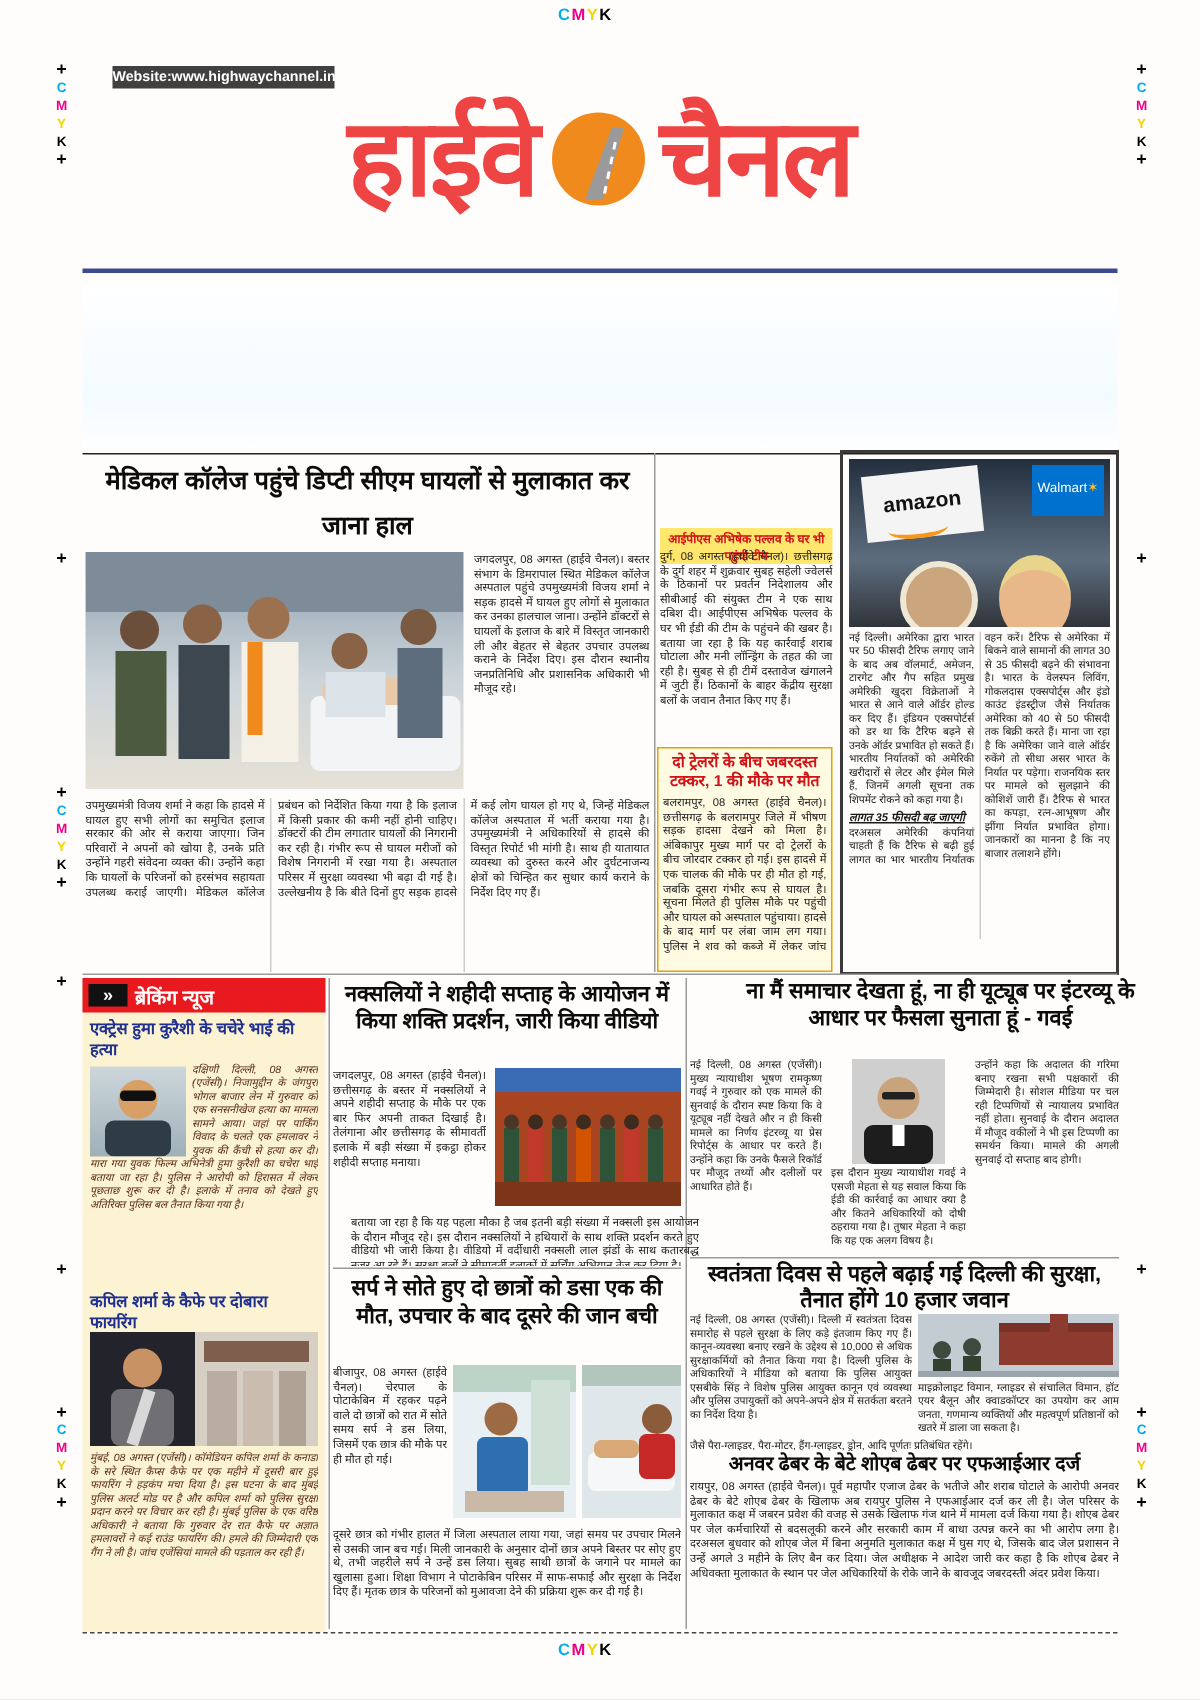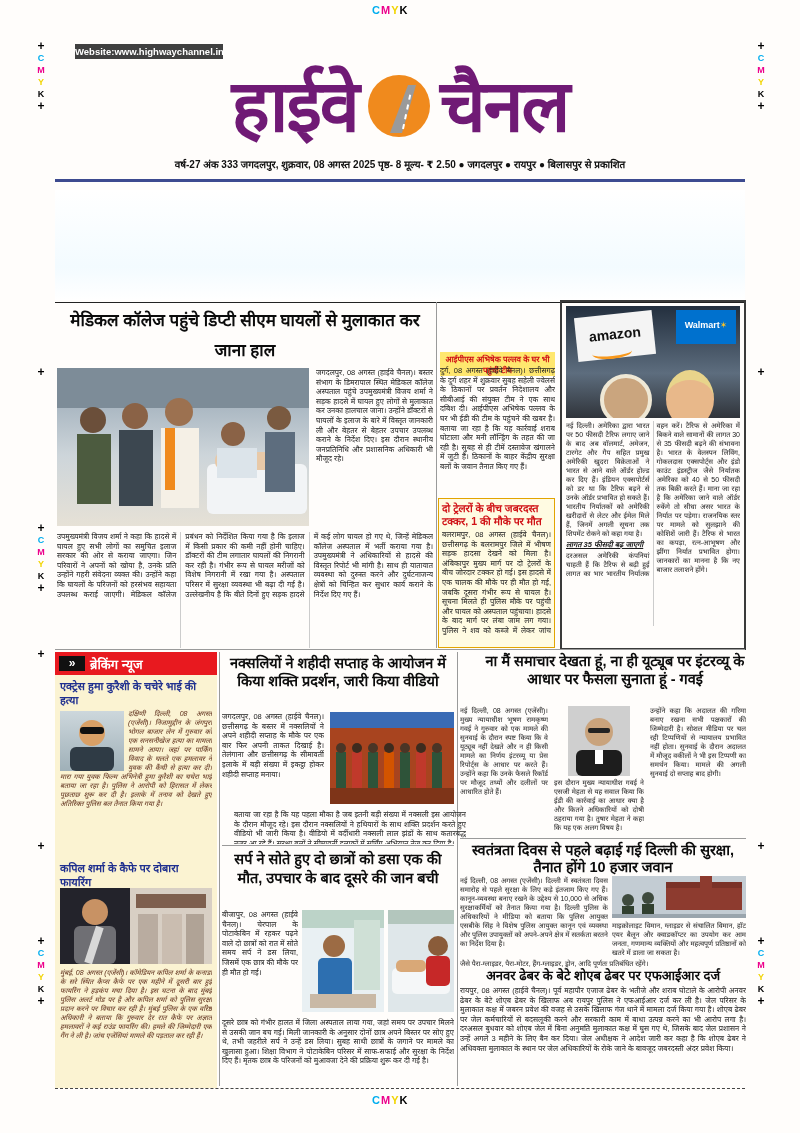--- a/index.html
+++ b/index.html
@@ -10,21 +10,21 @@
   .regv{position:absolute;width:14px;text-align:center;font-weight:bold;font-size:9px;line-height:12px;}
   .regv span{display:block;}
   .rP{color:#000;font-size:12px;}
   .rC{color:#00adee;}.rM{color:#ec018c;}.rY{color:#f2d400;}.rK{color:#000;}
   .cmyk-h{position:absolute;font-weight:bold;font-size:11px;letter-spacing:1px;}
   .cmyk-h b{font-weight:bold;}
   
   .webbox{left:75px;top:44px;width:148px;height:15px;background:#404040;color:#fff;
           font-size:9.5px;font-weight:bold;text-align:center;line-height:15px;}
   .mast{left:150px;top:58px;width:500px;height:96px;display:flex;align-items:center;justify-content:center;gap:10px;}
-  .mastword{font-size:72px;font-weight:bold;color:#701a75;letter-spacing:-2px;line-height:90px;}
+  .mastword{font-size:72px;font-weight:bold;color:#ef4444;letter-spacing:-2px;line-height:90px;}
   .logo-circle{width:62px;height:62px;border-radius:50%;background:#f08a1d;position:relative;overflow:hidden;flex:0 0 auto;}
   .dateline{left:100px;top:157px;width:600px;text-align:center;font-size:10px;color:#111;font-weight:bold;}
   .bluerule{left:55px;top:179px;width:690px;height:0;border-top:3px solid #3d4a8f;}
   
   .ad{left:55px;top:190px;width:690px;height:110px;background:linear-gradient(180deg,#ffffff 0%,#f3fbff 70%,#ffffff 100%);overflow:hidden;}
   .adline{left:55px;top:302px;width:690px;border-top:1.5px solid #222;}
   
   .hl{font-weight:bold;color:#0c0c0c;text-align:center;}
   .bodytxt{font-size:7.5px;line-height:9.6px;text-align:justify;overflow:hidden;color:#222;}
   .vrule{position:absolute;width:0;border-left:1px solid #9a9a9a;}
@@ -32,50 +32,50 @@
   
   .lead-hl{left:57px;top:306px;width:376px;font-size:17px;line-height:30px;}
   .lead-photo{left:57px;top:368px;width:252px;height:158px;background:linear-gradient(180deg,#8fa0af,#cdd5da 55%,#e6e1d6);overflow:hidden;}
   .lead-side{left:316px;top:368px;width:117px;height:158px;}
   .lead-body{left:57px;top:532px;width:376px;height:116px;column-count:3;column-gap:9px;column-rule:1px solid #ccc;}
   
   .sah-hl{left:440px;top:306px;width:115px;font-size:11.5px;line-height:14px;}
   .sah-kick{left:440px;top:352px;width:115px;background:#ffe76e;color:#d01216;font-size:8px;font-weight:bold;text-align:center;padding:1px 0;}
   .sah-body{left:440px;top:366px;width:115px;height:128px;}
   .trailer{left:438px;top:498px;width:117px;height:150px;background:#fffbe2;border:1px solid #e2a400;box-sizing:border-box;padding:3px;}
-  .trailer .t-hl{font-size:10.5px;line-height:13px;color:#d01216;font-weight:bold;text-align:left;margin-bottom:2px;}
+  .trailer .t-hl{font-size:10.5px;line-height:13px;color:#d01216;font-weight:bold;text-align:center;margin-bottom:2px;}
   
   .wal-box{left:560px;top:300px;width:186px;height:350px;border:2px solid #3a3a3a;box-sizing:border-box;padding:4px;}
   .wal-hl{font-size:13.5px;line-height:17px;text-align:center;font-weight:bold;margin-bottom:3px;}
   .wal-photo{position:relative;width:100%;height:112px;background:linear-gradient(180deg,#232f3e,#5d6d7e 60%,#30343a);overflow:hidden;margin-bottom:3px;}
   .amz-card{position:absolute;left:10px;top:8px;width:78px;height:44px;background:#f4f4f4;transform:rotate(-6deg);
      color:#111;font-weight:bold;font-size:14px;text-align:center;line-height:40px;}
   .amz-smile{position:absolute;left:26px;top:40px;width:40px;height:10px;border-bottom:3px solid #f7981d;border-radius:0 0 50% 50%;transform:rotate(-6deg);}
-  .wm-card{position:absolute;right:4px;top:4px;width:60px;height:34px;background:#0071ce;color:#fff;font-size:9px;font-weight:bold;text-align:center;line-height:30px;}
+  .wm-card{position:absolute;right:4px;top:4px;width:48px;height:34px;background:#0071ce;color:#fff;font-size:9px;font-weight:normal;text-align:center;line-height:30px;}
   .wm-card i{color:#ffc220;font-style:normal;}
   .face{position:absolute;border-radius:50%;}
   .wal-body{width:100%;height:205px;column-count:2;column-gap:7px;column-rule:1px solid #ccc;font-size:7px;line-height:9px;text-align:justify;overflow:hidden;}
   .wal-sub{font-weight:bold;font-style:italic;font-size:7.5px;margin:2px 0;text-decoration:underline;}
   
   .brk-panel{left:55px;top:652px;width:162px;height:436px;background:#fbf3d2;}
   .brk-head{left:55px;top:652px;width:162px;height:23px;background:#e8191f;display:flex;align-items:center;gap:5px;padding-left:4px;box-sizing:border-box;}
   .brk-icon{width:26px;height:15px;background:#111;color:#fff;font-weight:bold;font-size:12px;line-height:14px;text-align:center;}
   .brk-title{color:#fff;font-weight:bold;font-size:13px;}
   .brk-hl{font-size:11px;line-height:13.5px;font-weight:bold;color:#20308f;text-align:left;}
   .brk-body{font-size:7px;line-height:9px;text-align:justify;font-style:italic;color:#5a2a16;overflow:hidden;}
   .float-photo{float:left;margin:2px 4px 1px 0;overflow:hidden;position:relative;}
   .huma{width:64px;height:60px;background:linear-gradient(180deg,#cdd7dc,#9fb0b8);}
   .kapil-photo{left:60px;top:888px;width:152px;height:76px;overflow:hidden;}
   
   .nax-hl{left:222px;top:654px;width:232px;font-size:14.5px;line-height:18px;text-align:center;}
   .nax-txt1{left:222px;top:712px;width:102px;height:96px;}
   .nax-photo{left:330px;top:712px;width:124px;height:92px;background:#a8441f;overflow:hidden;}
   .nax-txt2{left:222px;top:810px;width:232px;height:34px;margin-left:12px;}
   
-  .gav-hl{left:472px;top:652px;width:286px;font-size:14.5px;line-height:18px;}
+  .gav-hl{left:484px;top:652px;width:286px;font-size:14.5px;line-height:18px;}
   .gav-c1{left:460px;top:706px;width:88px;height:134px;font-size:7px;line-height:9px;}
   .gav-c2{left:554px;top:706px;width:90px;height:134px;font-size:7px;line-height:9px;}
   .gav-c3{left:650px;top:706px;width:96px;height:134px;font-size:7px;line-height:9px;}
   .gav-port{width:62px;height:70px;margin:0 auto 2px;background:linear-gradient(180deg,#d8d8d8,#bdbdbd);position:relative;overflow:hidden;}
   
   .snk-hl{left:222px;top:850px;width:232px;font-size:14.5px;line-height:19px;}
   .snk-txt1{left:222px;top:910px;width:76px;height:104px;}
   .snk-p1{left:302px;top:910px;width:82px;height:102px;background:#e8f0f2;overflow:hidden;}
   .snk-p2{left:388px;top:910px;width:66px;height:102px;background:#dfe7ea;overflow:hidden;}
   .snk-txt2{left:222px;top:1018px;width:232px;height:66px;}
@@ -160,21 +160,20 @@
     <span class="mastword">हाईवे</span>
     <span class="logo-circle">
       <svg width="62" height="62" viewBox="0 0 62 62">
         <polygon points="22,58 34,58 48,10 40,10" fill="#9a9a9a"></polygon>
         <polygon points="30,58 33,58 44,10 41,10" fill="#ffffff" opacity="0"></polygon>
         <line x1="35" y1="54" x2="43" y2="16" stroke="#fff" stroke-width="2" stroke-dasharray="5,5"></line>
       </svg>
     </span>
     <span class="mastword">चैनल</span>
   </div>
-  <div class="abs dateline">वर्ष-27 अंक 333 जगदलपुर, शुक्रवार, 08 अगस्त 2025   पृष्ठ- 8    मूल्य- ₹ 2.50 ●   जगदलपुर ● रायपुर ● बिलासपुर से प्रकाशित</div>
   <div class="abs bluerule"></div>
 
   <div class="abs ad">
     
     
     
     
     
     
     

